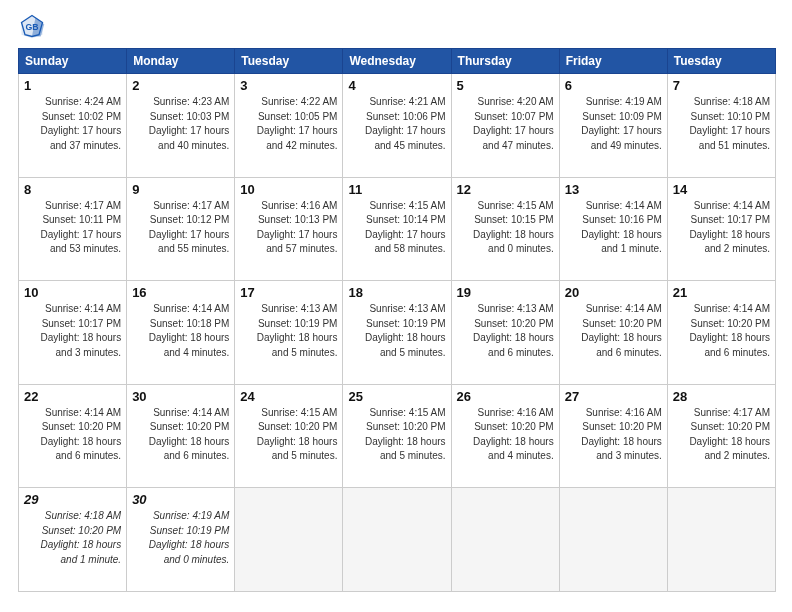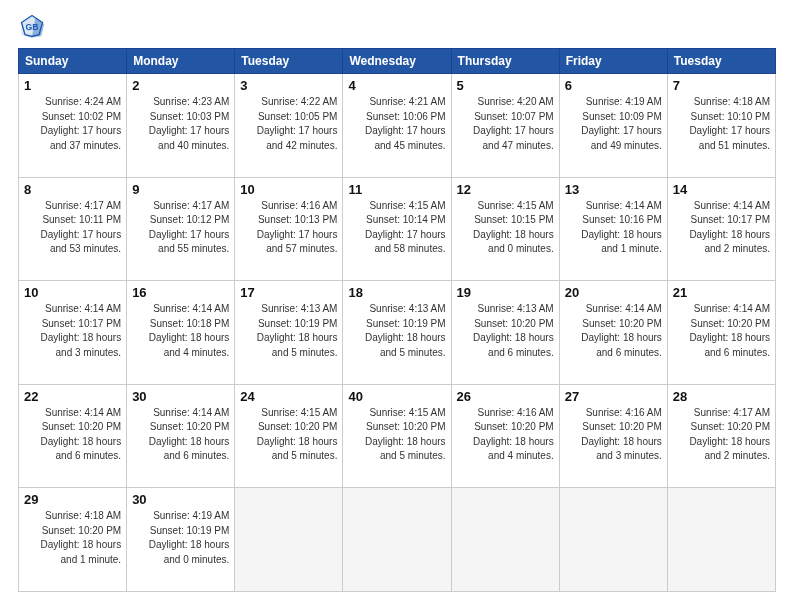--- a/index.html
+++ b/index.html
@@ -73,20 +73,21 @@
     .calendar td {
       vertical-align: top;
       border: 1px solid #ccc;
       padding: 4px 5px;
       font-size: 9.5px;
       color: #333;
       height: 80px;
     }
     .calendar tr:last-child td {
       height: 72px;
+      font-style: italic;
     }
     .day-num {
       font-size: 13px;
       font-weight: bold;
       color: #111;
       display: block;
       margin-bottom: 2px;
     }
     .day-info {
       font-size: 10px;
@@ -235,21 +236,21 @@
           </td>
           <td>
             <span class="day-num">30</span>
 <div class="day-info">Sunrise: 4:14 AM<br>Sunset: 10:20 PM<br>Daylight: 18 hours and 6 minutes.</div>
           </td>
           <td>
             <span class="day-num">24</span>
 <div class="day-info">Sunrise: 4:15 AM<br>Sunset: 10:20 PM<br>Daylight: 18 hours and 5 minutes.</div>
           </td>
           <td>
-            <span class="day-num">40</span>
+            <span class="day-num">25</span>
 <div class="day-info">Sunrise: 4:15 AM<br>Sunset: 10:20 PM<br>Daylight: 18 hours and 5 minutes.</div>
           </td>
           <td>
             <span class="day-num">26</span>
 <div class="day-info">Sunrise: 4:16 AM<br>Sunset: 10:20 PM<br>Daylight: 18 hours and 4 minutes.</div>
           </td>
           <td>
             <span class="day-num">27</span>
 <div class="day-info">Sunrise: 4:16 AM<br>Sunset: 10:20 PM<br>Daylight: 18 hours and 3 minutes.</div>
           </td>

